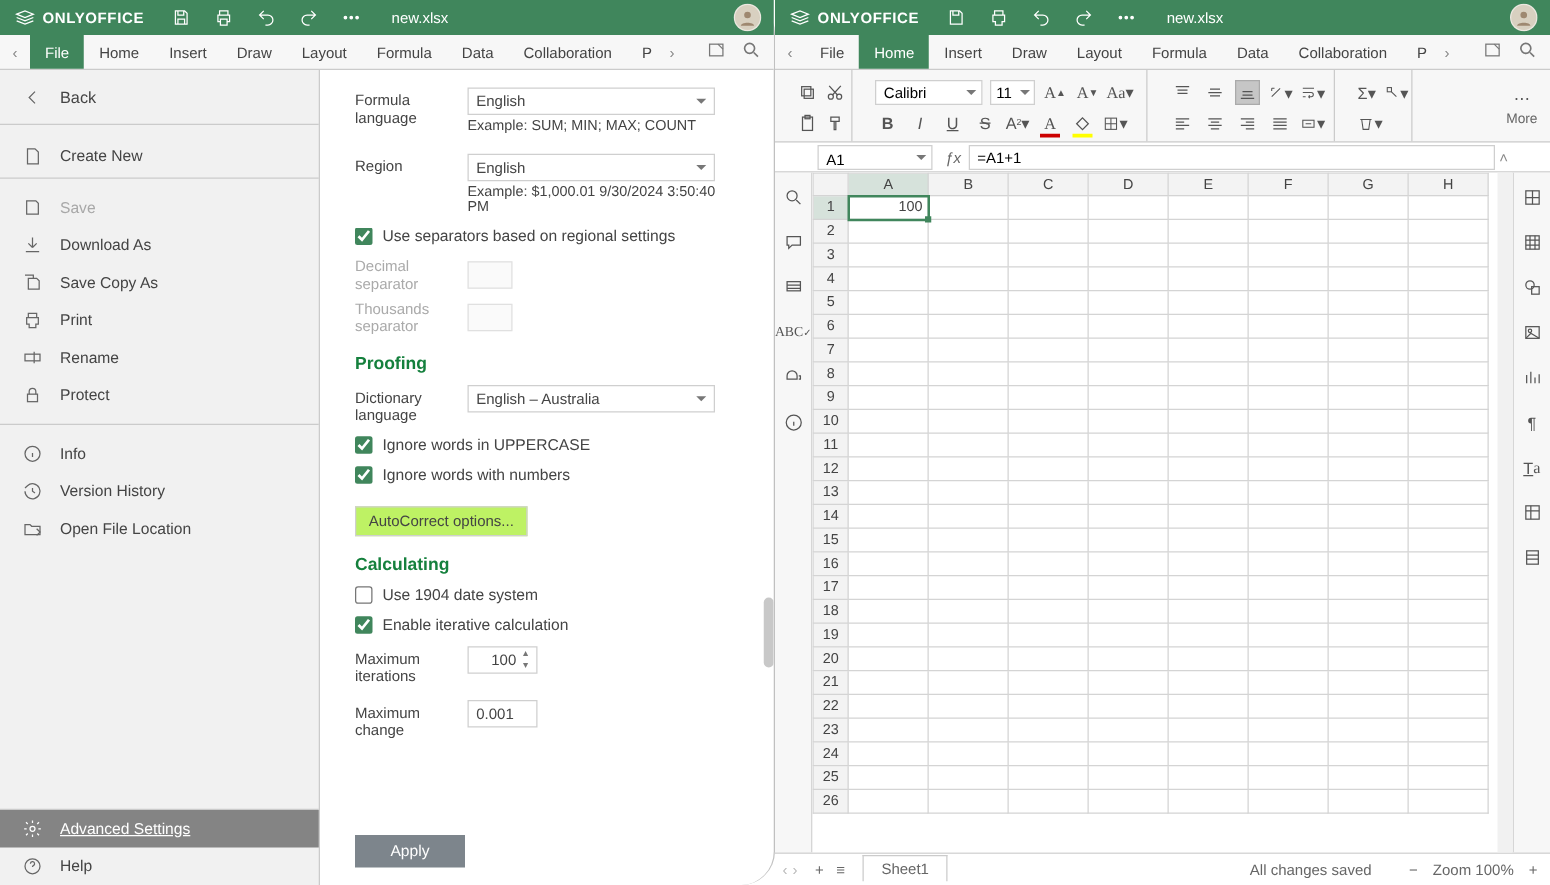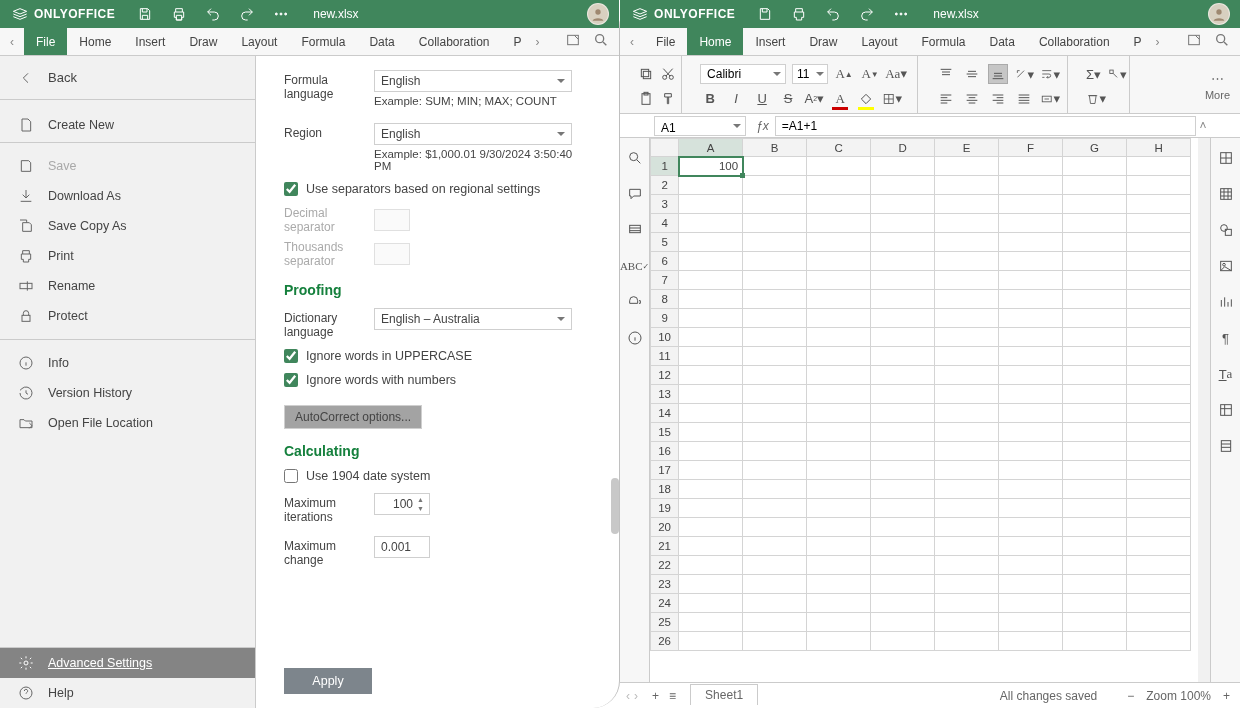--- a/index.html
+++ b/index.html
@@ -46,21 +46,21 @@
   .form-row .lbl { width:90px; font-size:12px; color:#444; padding-top:3px; }
   .form-row .ctrl { flex:1; }
   .select { width:198px; height:22px; border:1px solid #cfcfcf; background:#fff; display:flex; align-items:center; padding:0 20px 0 6px; position:relative; font-size:12px; }
   .select::after { content:''; position:absolute; right:6px; top:8px; border:4px solid transparent; border-top-color:#777; }
   .example { font-size:11.5px; color:#444; margin-top:3px; }
   .chk { display:flex; align-items:center; gap:8px; margin:10px 0; font-size:12.5px; }
   .chk input { width:14px; height:14px; accent-color:#40865c; }
   .sep-row { display:flex; align-items:center; margin-bottom:6px; }
   .sep-row .lbl { width:90px; font-size:12px; color:#aaa; }
   .mini-input { width:36px; height:22px; border:1px solid #e0e0e0; background:#fafafa; }
-  .btn-small { display:inline-block; border:1px solid #cfcfcf; background:#a3a3a3; padding:4px 10px; font-size:12px; }
+  .btn-small { display:inline-block; border:1px solid #cfcfcf; background:#bef264; padding:4px 10px; font-size:12px; }
   .spin { width:56px; height:22px; border:1px solid #cfcfcf; display:flex; align-items:center; justify-content:flex-end; padding:0 16px 0 6px; position:relative; font-size:12px; }
   .spin .arrows { position:absolute; right:2px; top:1px; bottom:1px; width:10px; display:flex; flex-direction:column; justify-content:space-around; font-size:7px; color:#777; }
   .apply-btn { width:88px; height:26px; background:#7d858c; color:#fff; border:none; font-size:12.5px; display:flex; align-items:center; justify-content:center; position:absolute; left:28px; bottom:14px; }
   .scroll-thumb-left { position:absolute; right:0; top:422px; width:8px; height:56px; background:#c8c8c8; border-radius:4px; }
 
   
   .toolbar { height:58px; border-bottom:1px solid #cbcbcb; background:#f7f7f7; display:flex; align-items:stretch; }
   .t-col { border-right:1px solid #cbcbcb; padding:4px 6px; display:flex; flex-direction:column; justify-content:space-around; }
   .t-col.last { border-right:none; margin-left:auto; padding:4px 10px; align-items:center; justify-content:center; font-size:11px; color:#666; }
   .t-row { display:flex; align-items:flex-end; gap:6px; height:24px;padding-left:12px; }
@@ -381,20 +381,24 @@
         <span>Ignore words with numbers</span>
       </label>
       <div style="height:8px"></div>
       <div class="btn-small"><span>AutoCorrect options...</span></div>
 
       <h3>Calculating</h3>
       <label class="chk">
         <input type="checkbox" style="">
         <span>Use 1904 date system</span>
       </label>
+      <label class="chk">
+        <input type="checkbox" checked="" style="">
+        <span>Enable iterative calculation</span>
+      </label>
       <div class="form-row">
         <div class="lbl">Maximum iterations</div>
         <div class="spin">
               <span>100</span>
               <span class="arrows">
                 <span>▲</span>
                 <span>▼</span>
               </span>
             </div>
       </div>

